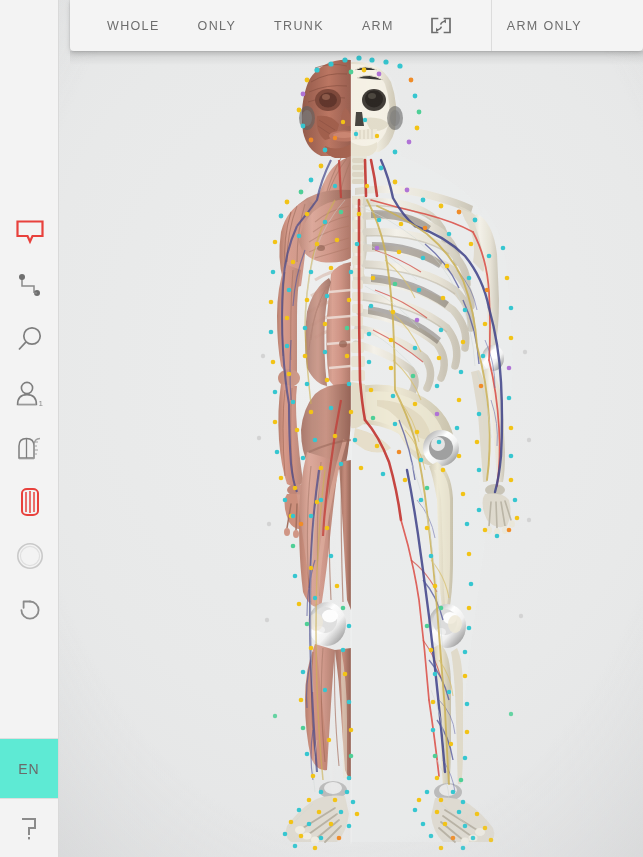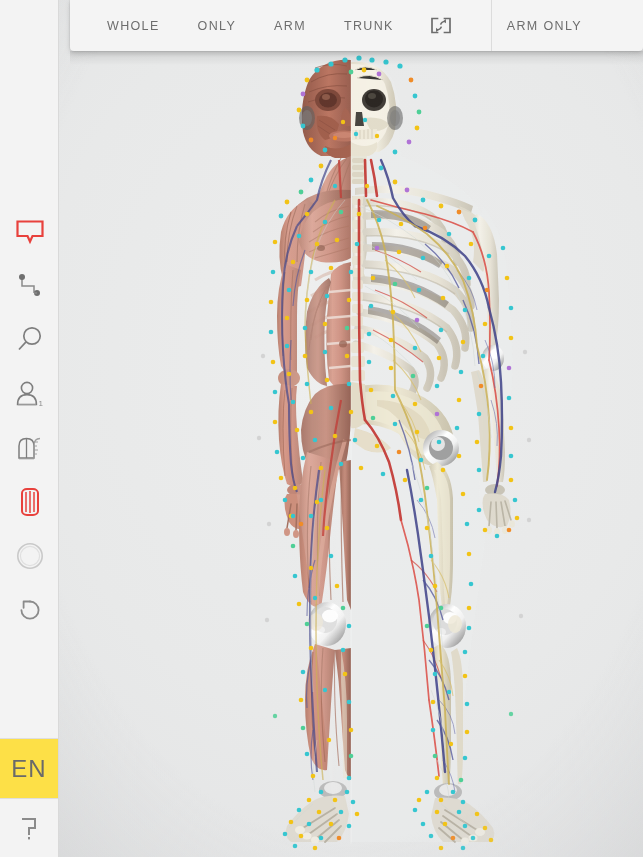--- a/index.html
+++ b/index.html
@@ -28,22 +28,22 @@
     cursor:pointer; position:relative;
   }
   .sb-divider {
     position:absolute; left:0; width:58px; height:1px; background:#dedede;
   }
   #sb-div-1 { top:738px; }
   #sb-div-2 { top:798px; }
   #lang-btn {
     position:absolute; top:739px; left:0; width:58px; height:59px;
     display:flex; align-items:center; justify-content:center;
-    font-size:24px; color:#6a6a6a; letter-spacing:1px;
-    cursor:pointer; background:#fde047;
+    font-size:14px; color:#6a6a6a; letter-spacing:1px;
+    cursor:pointer; background:#5eead4;
   }
   #help-btn {
     position:absolute; top:799px; left:0; width:58px; height:58px;
     display:flex; align-items:center; justify-content:center;
     cursor:pointer; background:#f3f3f3;
   }
 
   
   #toolbar {
     position:absolute; left:70px; top:0; width:573px; height:51px;
@@ -942,22 +942,22 @@
     <rect x="0" y="0" width="584" height="857" fill="url(#gVignette)" pointer-events="none"></rect>
   </svg>
 
   <div id="canvas-shadow"></div>
 </div>
 
 <div id="toolbar">
   <div id="toolbar-left">
     <div class="tb-item">WHOLE</div>
     <div class="tb-item">ONLY</div>
+    <div class="tb-item">TRUNK</div>
     <div class="tb-item">ARM</div>
-    <div class="tb-item">TRUNK</div>
     <div class="tb-icon-item">
       <svg width="24" height="22" viewBox="0 0 24 22">
 
         <path d="M8.5 3.5 H3 V17.5 H8.5" fill="none" stroke="#6d6d6d" stroke-width="1.7" stroke-linecap="square"></path>
 
         <path d="M15.5 3.5 H21 V17.5 H15.5" fill="none" stroke="#6d6d6d" stroke-width="1.7" stroke-linecap="square"></path>
 
         <path d="M16.5 6.2 Q12.4 6.6 11.6 9.6" fill="none" stroke="#6d6d6d" stroke-width="1.6"></path>
         <path d="M16.9 3.9 L14.2 6.2 L17.0 8.3 Z" fill="#6d6d6d"></path>
 

